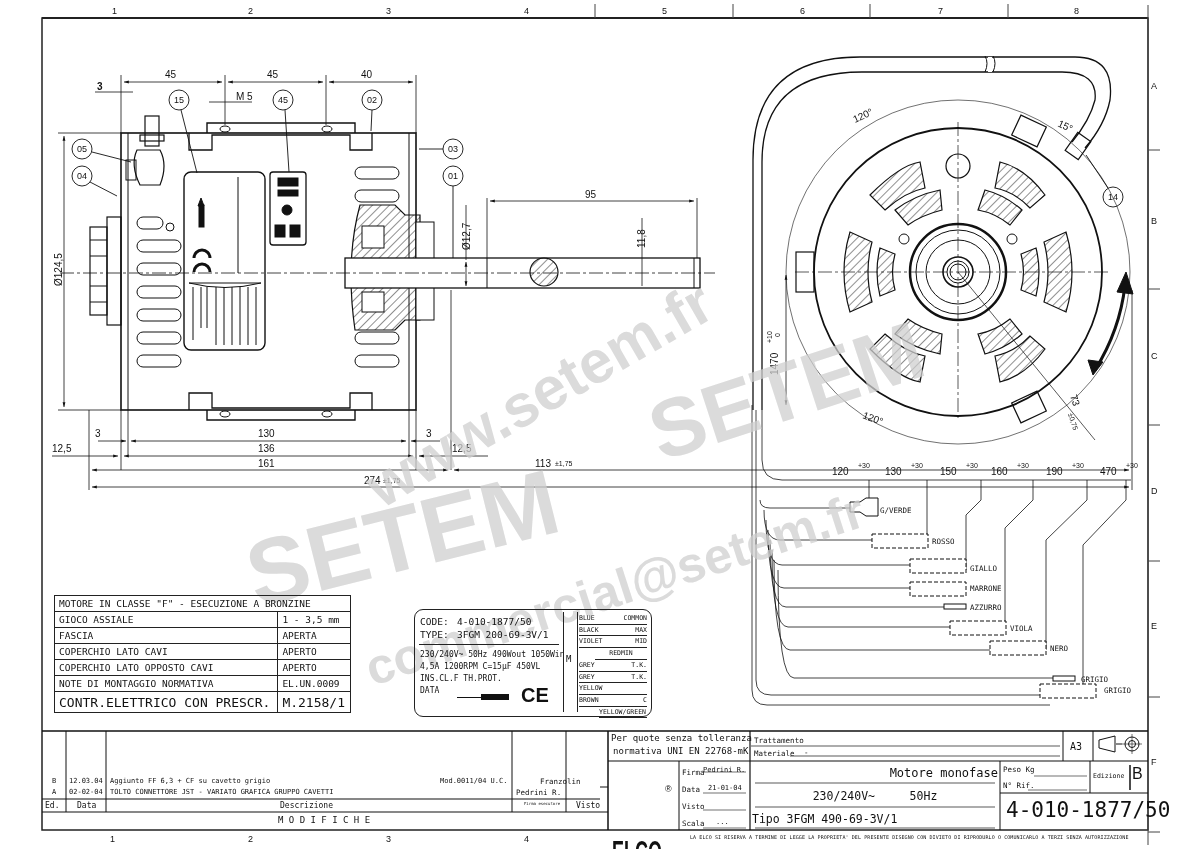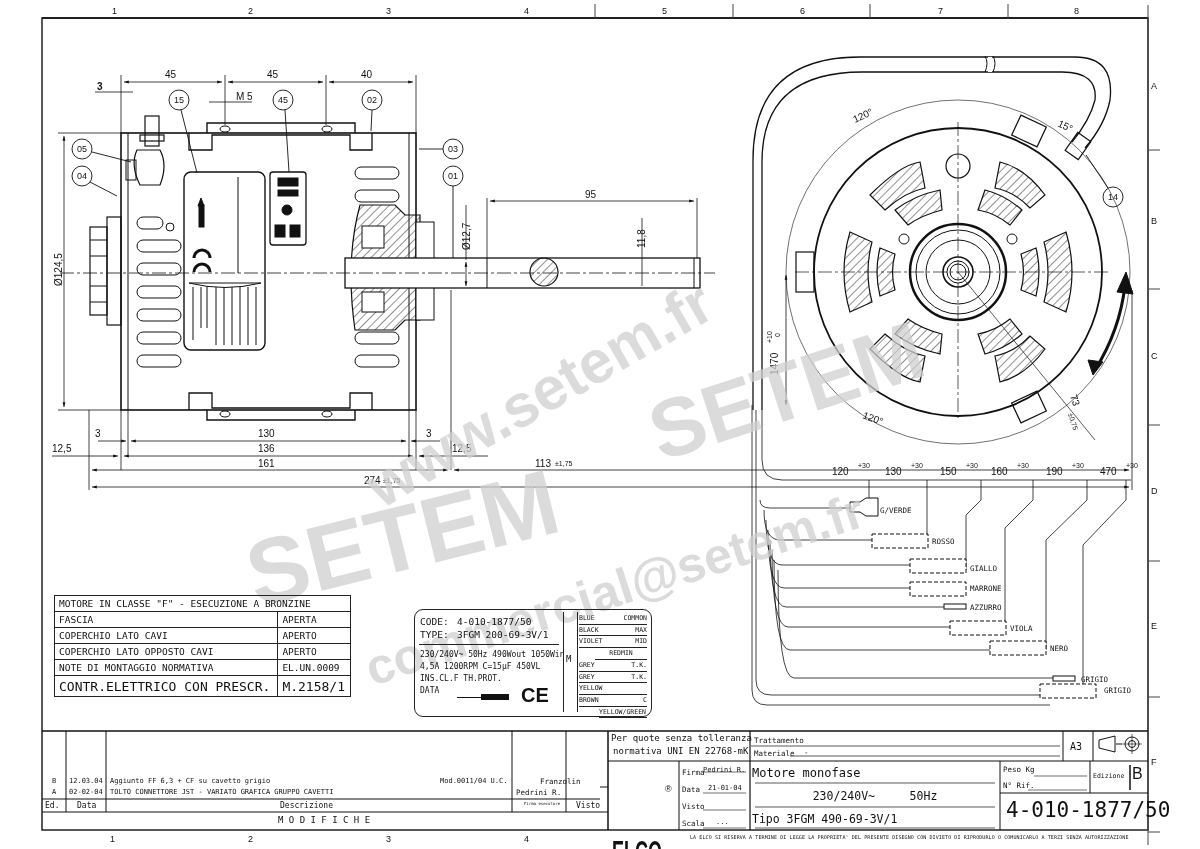--- a/index.html
+++ b/index.html
@@ -409,20 +409,24 @@
     <text x="330" y="620" class="wm" font-size="50" transform="rotate(-18 560 520)">commercial@setem.fr</text>
   </g>
 </svg>
 
 <table class="spec">
   <tbody>
       <tr>
         <td colspan="2">MOTORE IN CLASSE "F" - ESECUZIONE A BRONZINE</td>
       </tr>
   <tr>
+        <td>GIOCO ASSIALE</td>
+        <td>1 - 3,5 mm</td>
+      </tr>
+  <tr>
         <td>FASCIA</td>
         <td>APERTA</td>
       </tr>
   <tr>
         <td>COPERCHIO LATO CAVI</td>
         <td>APERTO</td>
       </tr>
   <tr>
         <td>COPERCHIO LATO OPPOSTO CAVI</td>
         <td>APERTO</td>
@@ -516,21 +520,21 @@
 <div class="tb" style="left:754px;top:749px;font-size:7.5px;">Materiale</div>
 <div class="tb" style="left:804px;top:748px;font-size:7.5px;">-</div>
 <div class="tb" style="left:1070px;top:741px;font-size:10px;">A3</div>
 <div class="tb" style="left:682px;top:768px;font-size:7.5px;">Firma</div>
 <div class="tb" style="left:703px;top:766px;font-size:7px;">Pedrini R.</div>
 <div class="tb" style="left:682px;top:785px;font-size:7.5px;">Data</div>
 <div class="tb" style="left:708px;top:784px;font-size:7px;">21-01-04</div>
 <div class="tb" style="left:682px;top:802px;font-size:7.5px;">Visto</div>
 <div class="tb" style="left:682px;top:819px;font-size:7.5px;">Scala</div>
 <div class="tb" style="left:716px;top:818px;font-size:7px;">...</div>
-<div class="tb" style="left:752px;top:766px;width:246px;text-align:left;font-size:12px;">Motore monofase</div>
+<div class="tb" style="left:752px;top:766px;width:246px;text-align:right;font-size:12px;">Motore monofase</div>
 <div class="tb" style="left:752px;top:789px;width:246px;text-align:center;font-size:11.5px;white-space:pre;">230/240V~     50Hz</div>
 <div class="tb" style="left:752px;top:812px;width:246px;text-align:left;font-size:11.5px;">Tipo 3FGM 490-69-3V/1</div>
 <div class="tb" style="left:1003px;top:765px;font-size:7.5px;">Peso Kg</div>
 <div class="tb" style="left:1003px;top:781px;font-size:7.5px;">N° Rif.</div>
 <div class="tb" style="left:1093px;top:772px;font-size:6.5px;">Edizione</div>
 <div class="tb" style="left:1132px;top:765px;font-size:16px;font-family:'Liberation Sans',sans-serif;">B</div>
 <div class="tb" style="left:1006px;top:798px;font-size:21px;">4-010-1877/50</div>
 <div class="tb" style="left:690px;top:834px;font-size:5px;letter-spacing:0.1px;">LA ELCO SI RISERVA A TERMINE DI LEGGE LA PROPRIETA' DEL PRESENTE DISEGNO CON DIVIETO DI RIPRODURLO O COMUNICARLO A TERZI SENZA AUTORIZZAZIONE</div>
 
 </body></html>

